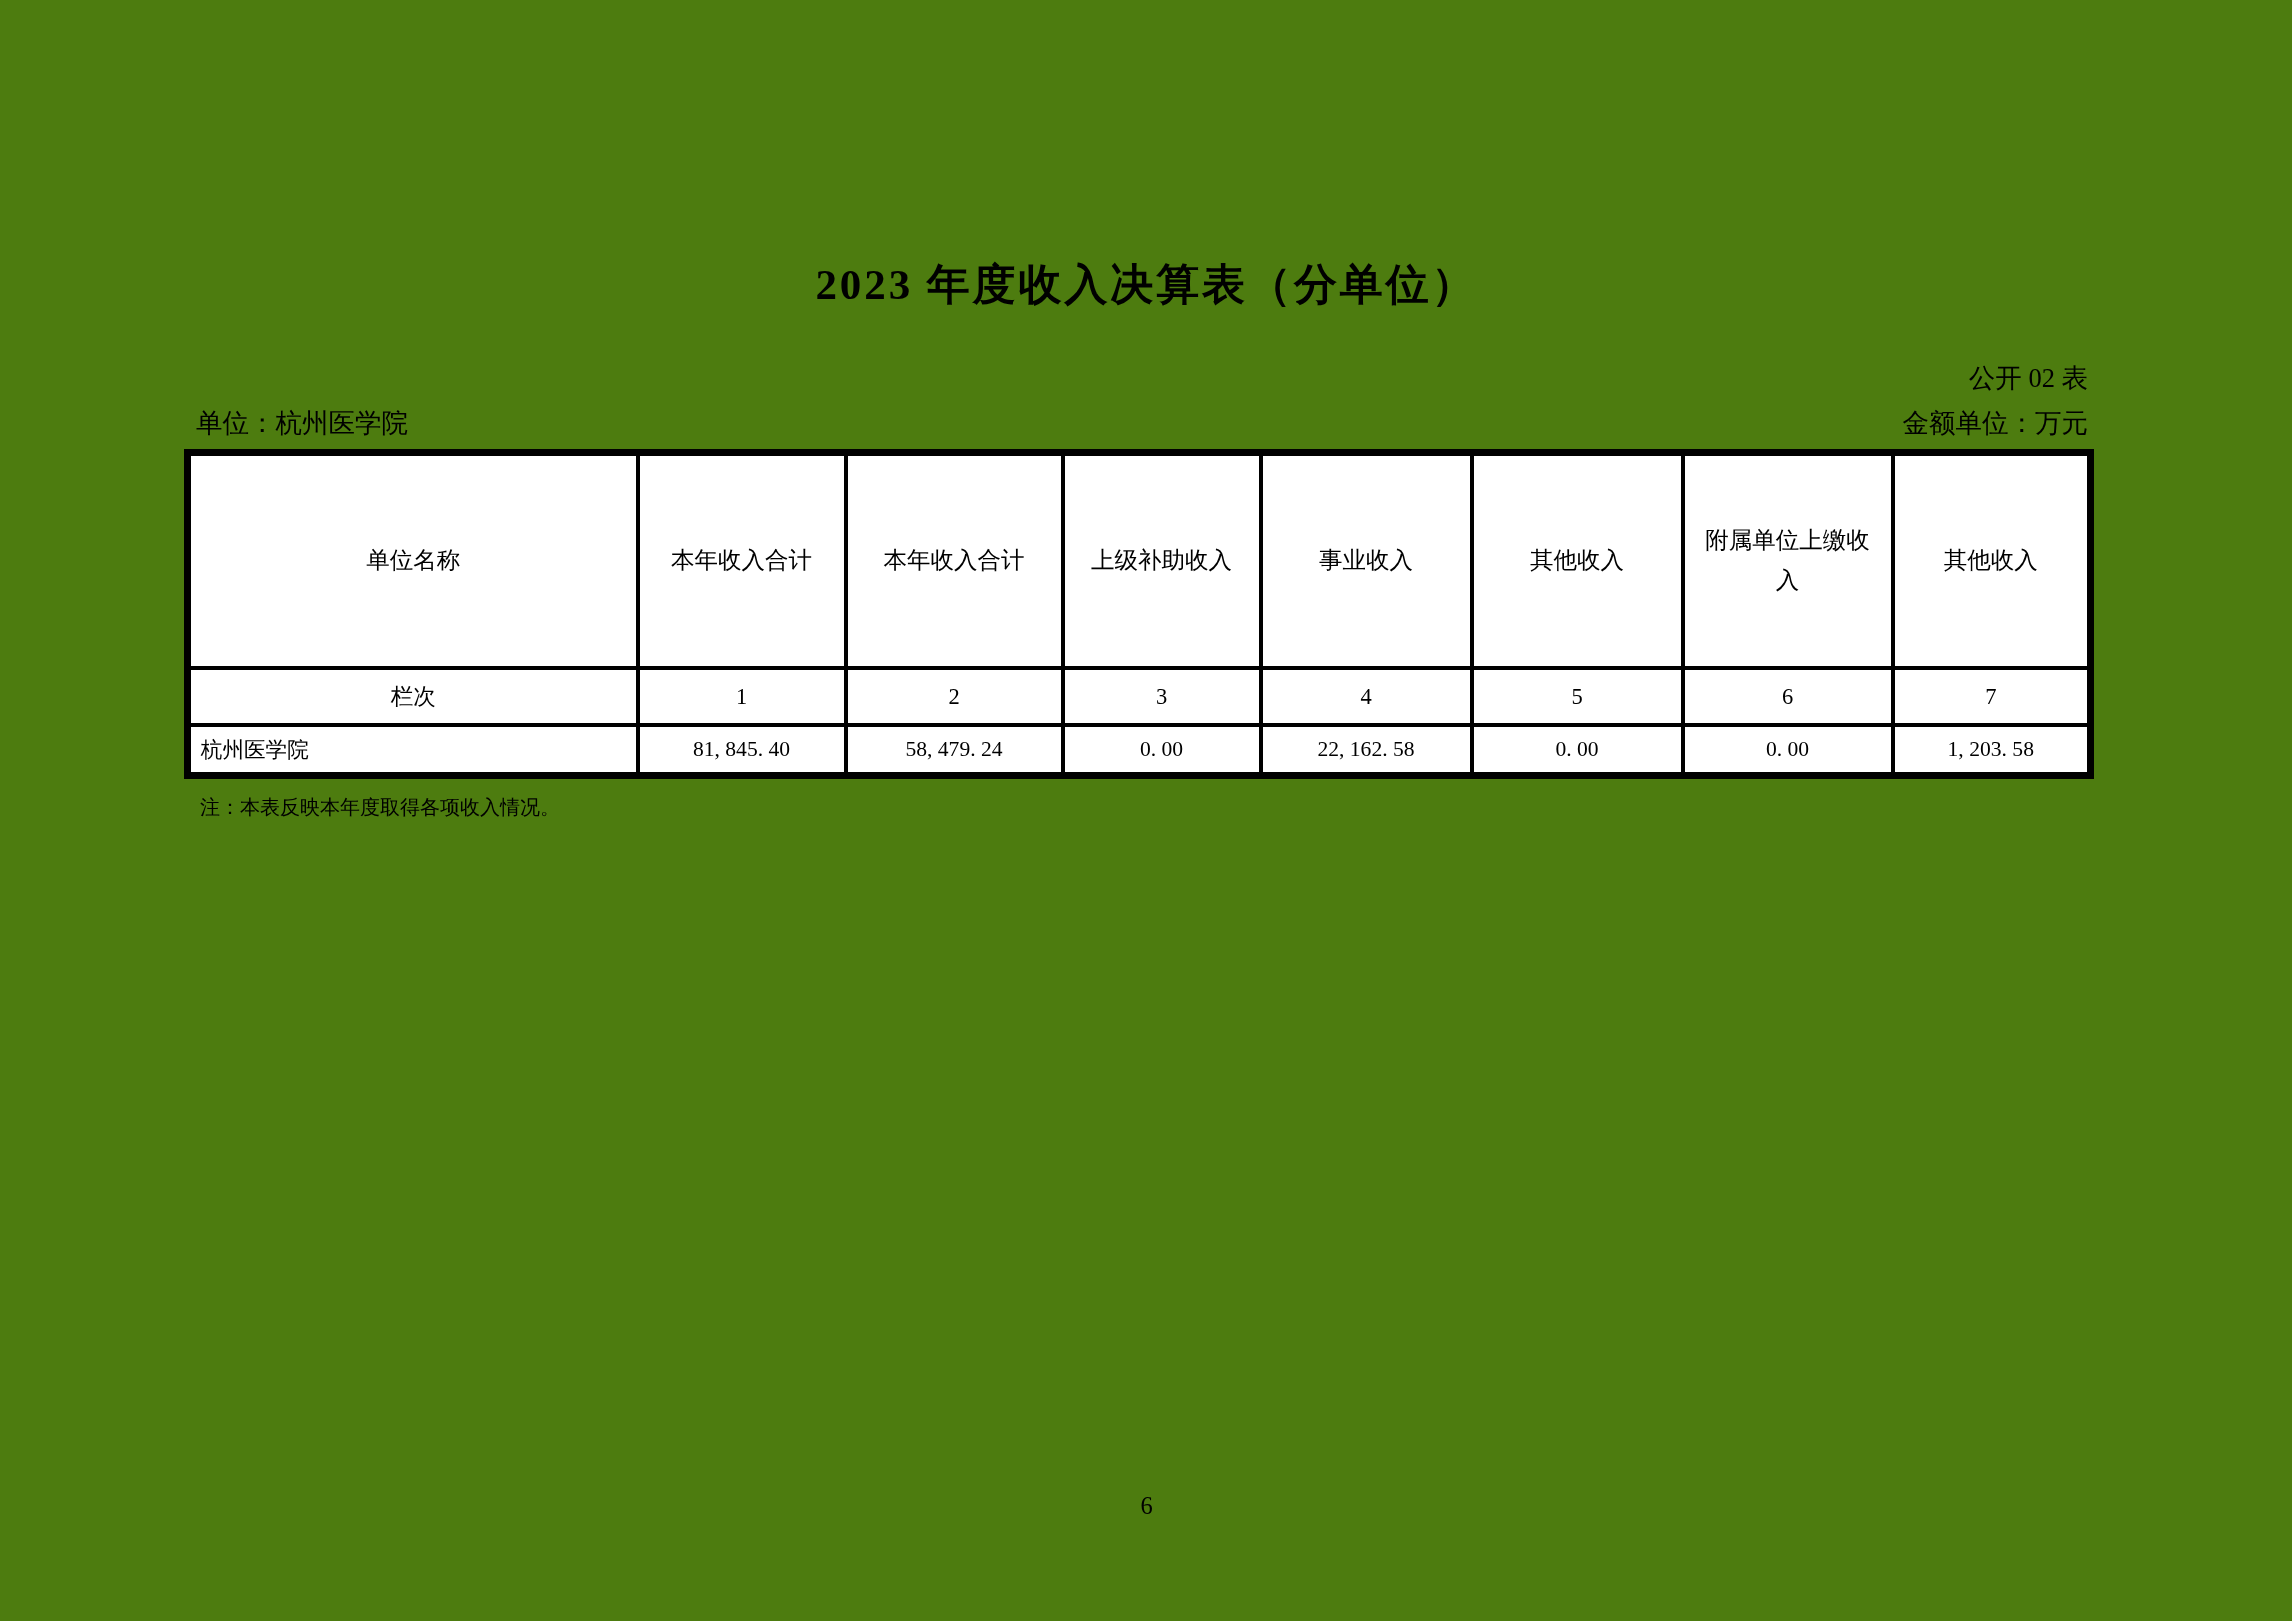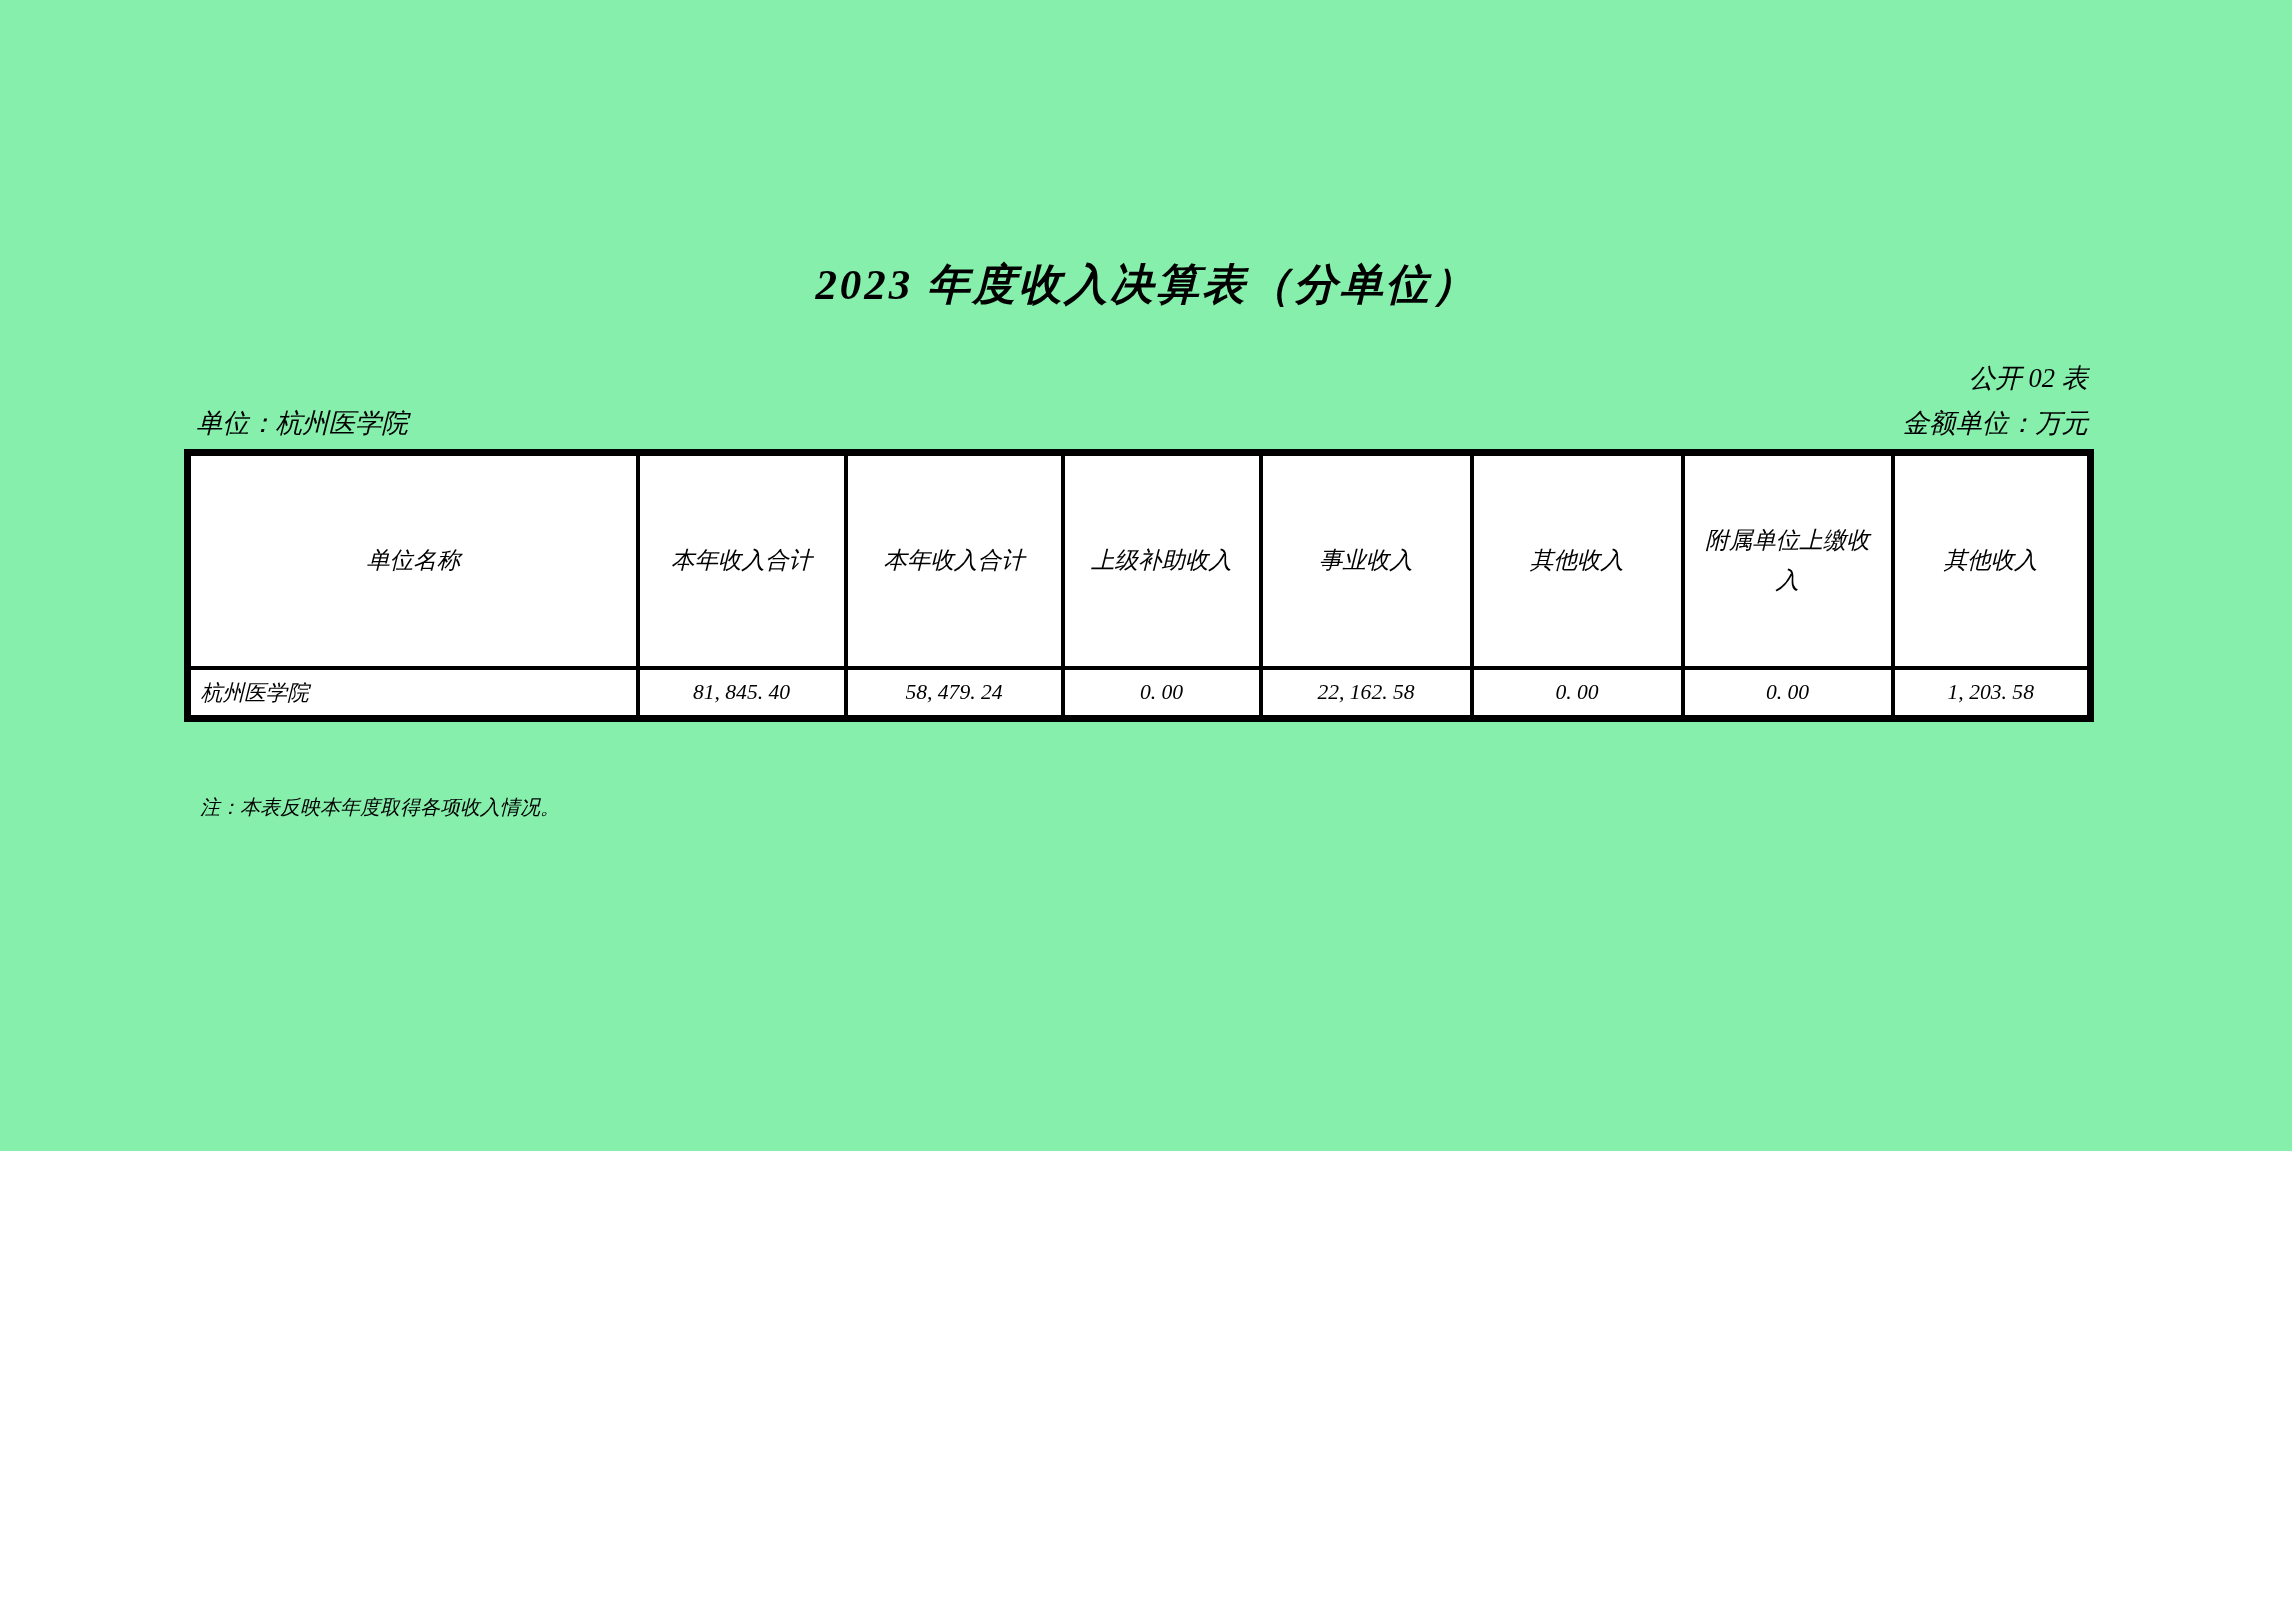--- a/index.html
+++ b/index.html
@@ -3,26 +3,25 @@
 <meta charset="utf-8">
 <style>
   html, body {
     margin: 0;
     padding: 0;
     background: #ffffff;
   }
   .page {
     position: relative;
     width: 2293px;
-    height: 1151px;
-    background: #86efac;
+    height: 1621px;
+    background: #4d7c0f;
     color: #000000;
     font-family: "Liberation Serif", "DejaVu Serif", serif;
     overflow: hidden;
-    font-style: italic;
   }
   .title {
     position: absolute;
     top: 257px;
     left: 0;
     width: 2293px;
     margin: 0;
     text-align: center;
     font-size: 43px;
     font-weight: 700;
@@ -141,20 +140,30 @@
         <td>单位名称</td>
         <td>本年收入合计</td>
         <td>本年收入合计</td>
         <td>上级补助收入</td>
         <td>事业收入</td>
         <td>其他收入</td>
         <td>附属单位上缴收入</td>
         <td>其他收入</td>
       </tr>
 
+      <tr class="index-row">
+        <td class="rowlabel">栏次</td>
+        <td>1</td>
+        <td>2</td>
+        <td>3</td>
+        <td>4</td>
+        <td>5</td>
+        <td>6</td>
+        <td>7</td>
+      </tr>
 
 
       <tr class="row-unit">
         <td class="rowlabel left">杭州医学院</td>
         <td class="num">81, 845. 40</td>
         <td class="num">58, 479. 24</td>
         <td class="num">0. 00</td>
         <td class="num">22, 162. 58</td>
         <td class="num">0. 00</td>
         <td class="num">0. 00</td>

